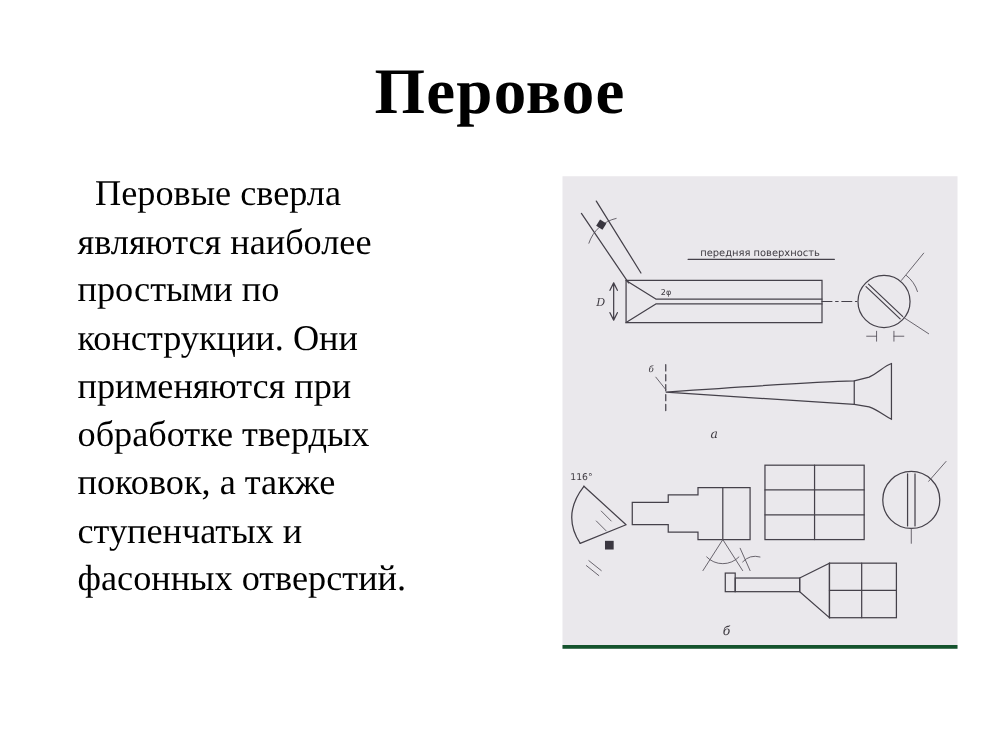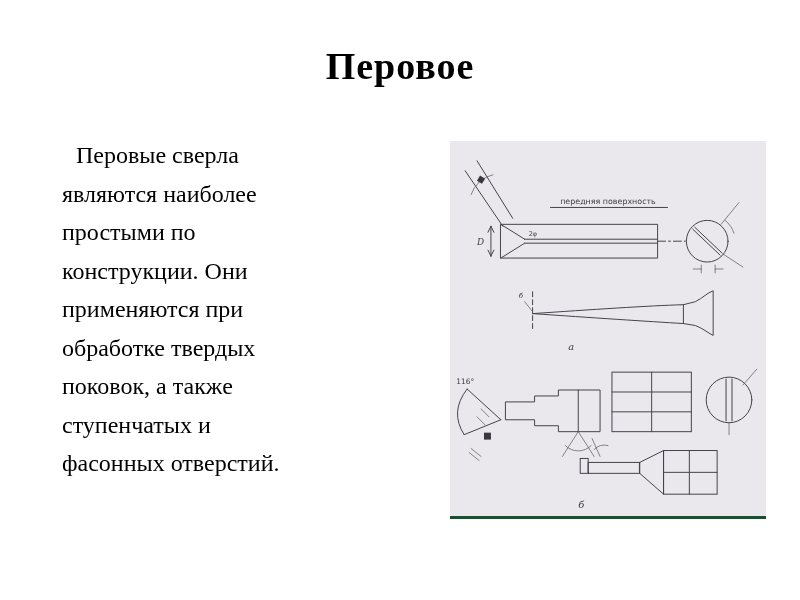--- a/index.html
+++ b/index.html
@@ -7,27 +7,27 @@
     width:800px;height:600px;
     background:#ffffff;
     font-family:"Liberation Serif", serif;
     color:#000;
     overflow:hidden;
   }
   .slide{position:relative;width:800px;height:600px;background:#ffffff;}
   .title{
     position:absolute;top:44px;left:0;width:100%;
     margin:0;text-align:center;
-    font-size:38px;font-weight:700;letter-spacing:1px;
+    font-size:52px;font-weight:700;letter-spacing:1px;
     font-family:"Liberation Serif", serif;
   }
   .body-text{
     position:absolute;left:62px;top:136px;width:372px;
     margin:0;
-    font-size:24px;line-height:38.5px;
+    font-size:29px;line-height:38.5px;
     white-space:pre-line;
     text-indent:14px;
     font-family:"Liberation Serif", serif;
   }
   .figure{
     position:absolute;left:450px;top:141px;width:316px;height:378px;
     background:#eae8ec;
     border-bottom:3px solid #14532d;
     box-sizing:border-box;
   }

